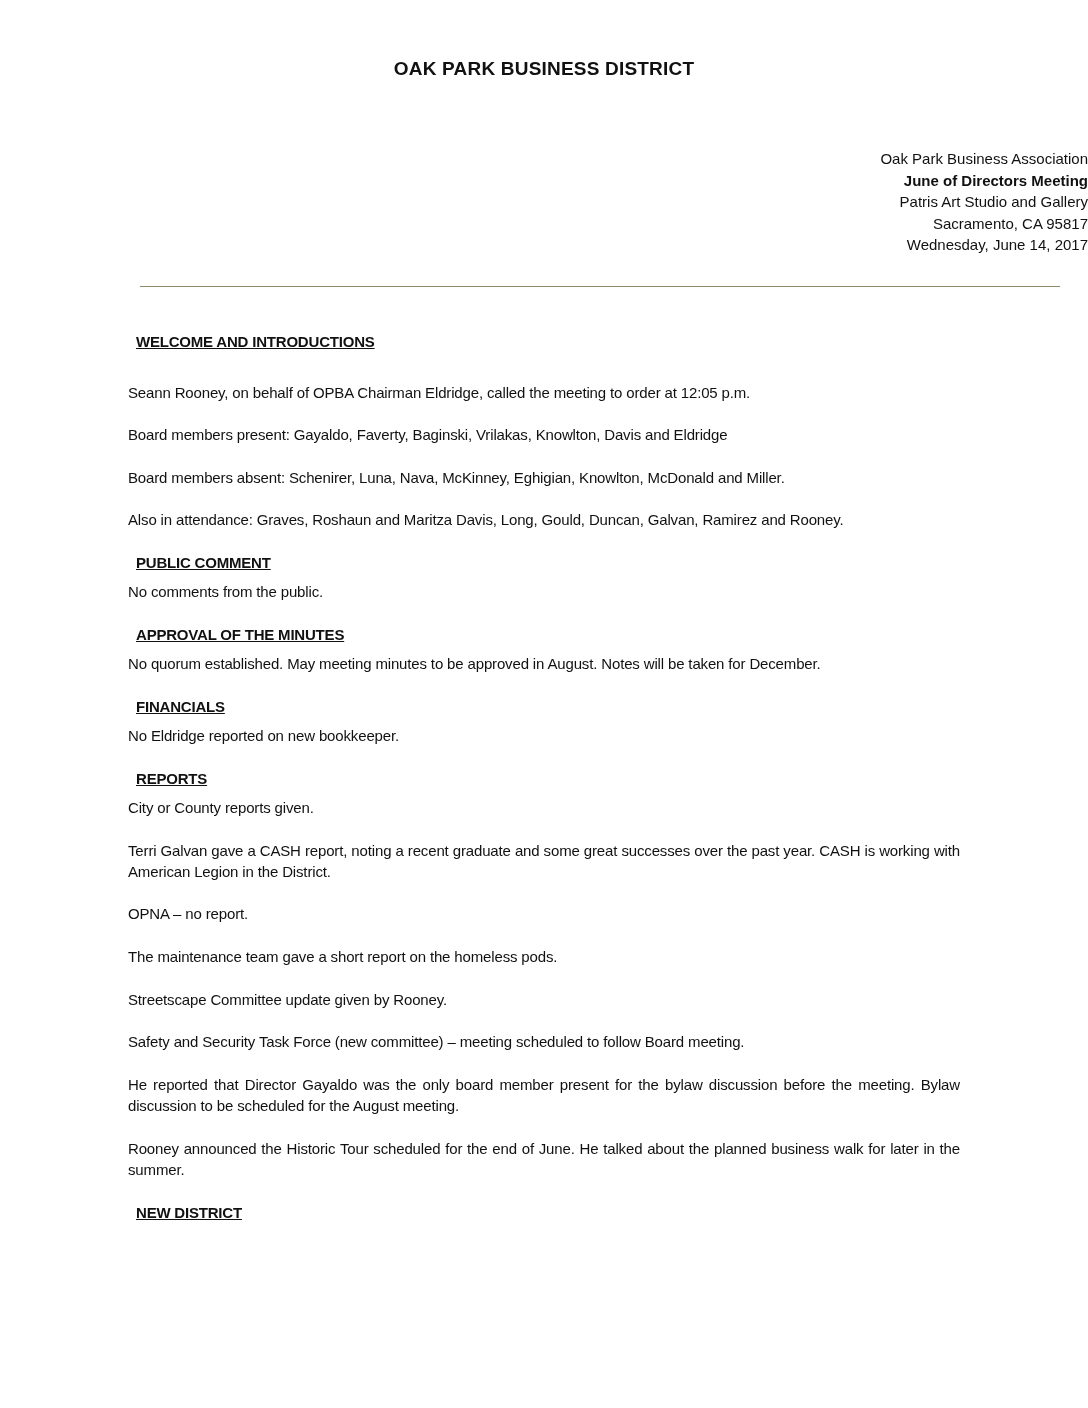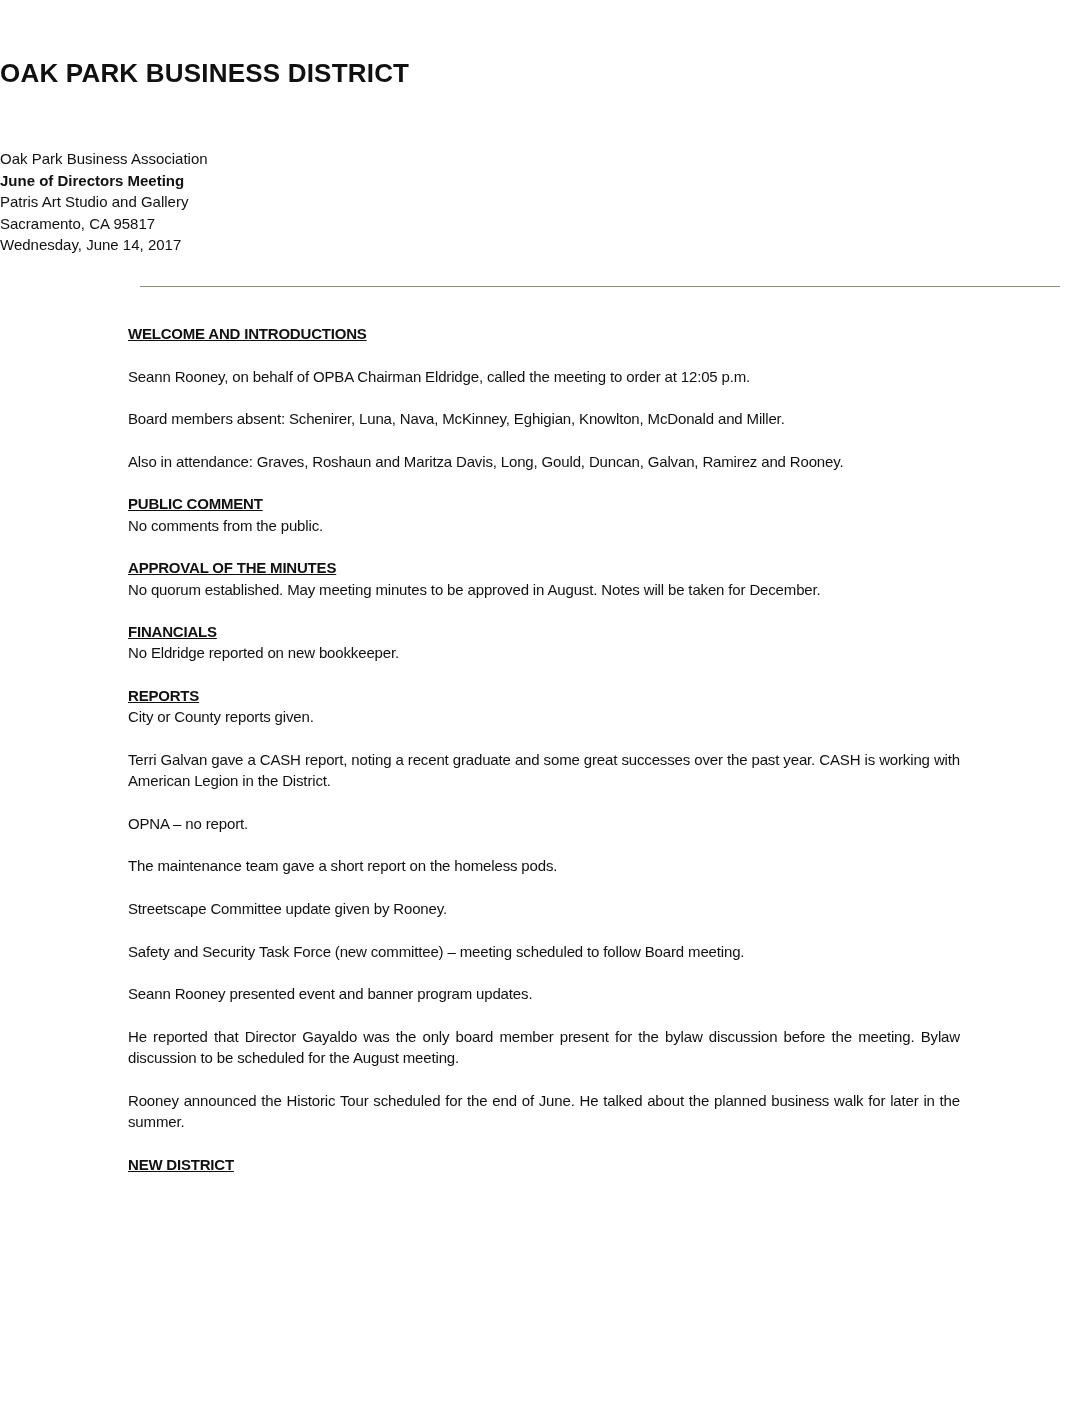--- a/index.html
+++ b/index.html
@@ -19,31 +19,32 @@
       position: absolute;
       left: 0; top: 0;
       width: 1088px;
       height: 1408px;
     }
     .doc-title {
       position: absolute;
       top: 58px;
       left: 0;
       width: 1088px;
-      font-size: 26px;
+      text-align: center;
+      font-size: 19px;
       font-weight: bold;
       letter-spacing: 0.2px;
       margin: 0;
     }
     .header-block {
       position: absolute;
       top: 148px;
       left: 0;
       width: 1088px;
-      text-align: left;
+      text-align: right;
       font-size: 15px;
       line-height: 21.5px;
     }
     .header-block div { white-space: nowrap; }
     .header-block .bold { font-weight: bold; }
     .divider {
       position: absolute;
       top: 286px;
       left: 140px;
       width: 920px;
@@ -56,21 +57,21 @@
       left: 128px;
       width: 832px;
       font-size: 15px;
       line-height: 21.3px;
     }
     .section { margin: 0 0 21.3px 0; }
     .section-heading {
       font-weight: bold;
       text-decoration: underline;
       letter-spacing: -0.2px;
-      margin: 0;
+      margin: 8px;
       font-size: 15px;
     }
     .heading-gap { height: 21.3px; }
     .para {
       margin: 0 0 21.3px 0;
       text-align: justify;
       letter-spacing: -0.15px;
     }
     .para:last-child { margin-bottom: 0; }
   </style>
@@ -90,20 +91,21 @@
   </div>
 
   <div class="divider"></div>
 
   <div class="content">
 
     <div class="section">
       <h2 class="section-heading">WELCOME AND INTRODUCTIONS</h2>
       <div class="heading-gap"></div>
       <p class="para">Seann Rooney, on behalf of OPBA Chairman Eldridge, called the meeting to order at 12:05 p.m.</p>
+      <p class="para">Board members present: Gayaldo, Faverty, Baginski, Vrilakas, Knowlton, Davis and Eldridge</p>
       <p class="para">Board members absent: Schenirer, Luna, Nava, McKinney, Eghigian, Knowlton, McDonald and Miller.</p>
       <p class="para">Also in attendance: Graves, Roshaun and Maritza Davis, Long, Gould, Duncan, Galvan, Ramirez and Rooney.</p>
     </div>
 
     <div class="section">
       <h2 class="section-heading">PUBLIC COMMENT</h2>
       <p class="para">No comments from the public.</p>
     </div>
 
     <div class="section">
@@ -120,21 +122,20 @@
       <h2 class="section-heading">REPORTS</h2>
       <p class="para">City or County reports given.</p>
       <p class="para">Terri Galvan gave a CASH report, noting a recent graduate and some great successes over the past year.  CASH is working with American Legion in the District.</p>
       <p class="para">OPNA – no report.</p>
       <p class="para">The maintenance team gave a short report on the homeless pods.</p>
       <p class="para">Streetscape Committee update given by Rooney.</p>
       <p class="para">Safety and Security Task Force (new committee) – meeting scheduled to follow Board meeting.</p>
     </div>
 
     <div class="section">
-      <p class="para">Seann Rooney presented event and banner program updates.</p>
       <p class="para">He reported that Director Gayaldo was the only board member present for the bylaw discussion before the meeting.  Bylaw discussion to be scheduled for the August meeting.</p>
       <p class="para">Rooney announced the Historic Tour scheduled for the end of June.  He talked about the planned business walk for later in the summer.</p>
     </div>
 
     <div class="section">
       <h2 class="section-heading">NEW DISTRICT</h2>
     </div>
 
   </div>
 </div>

